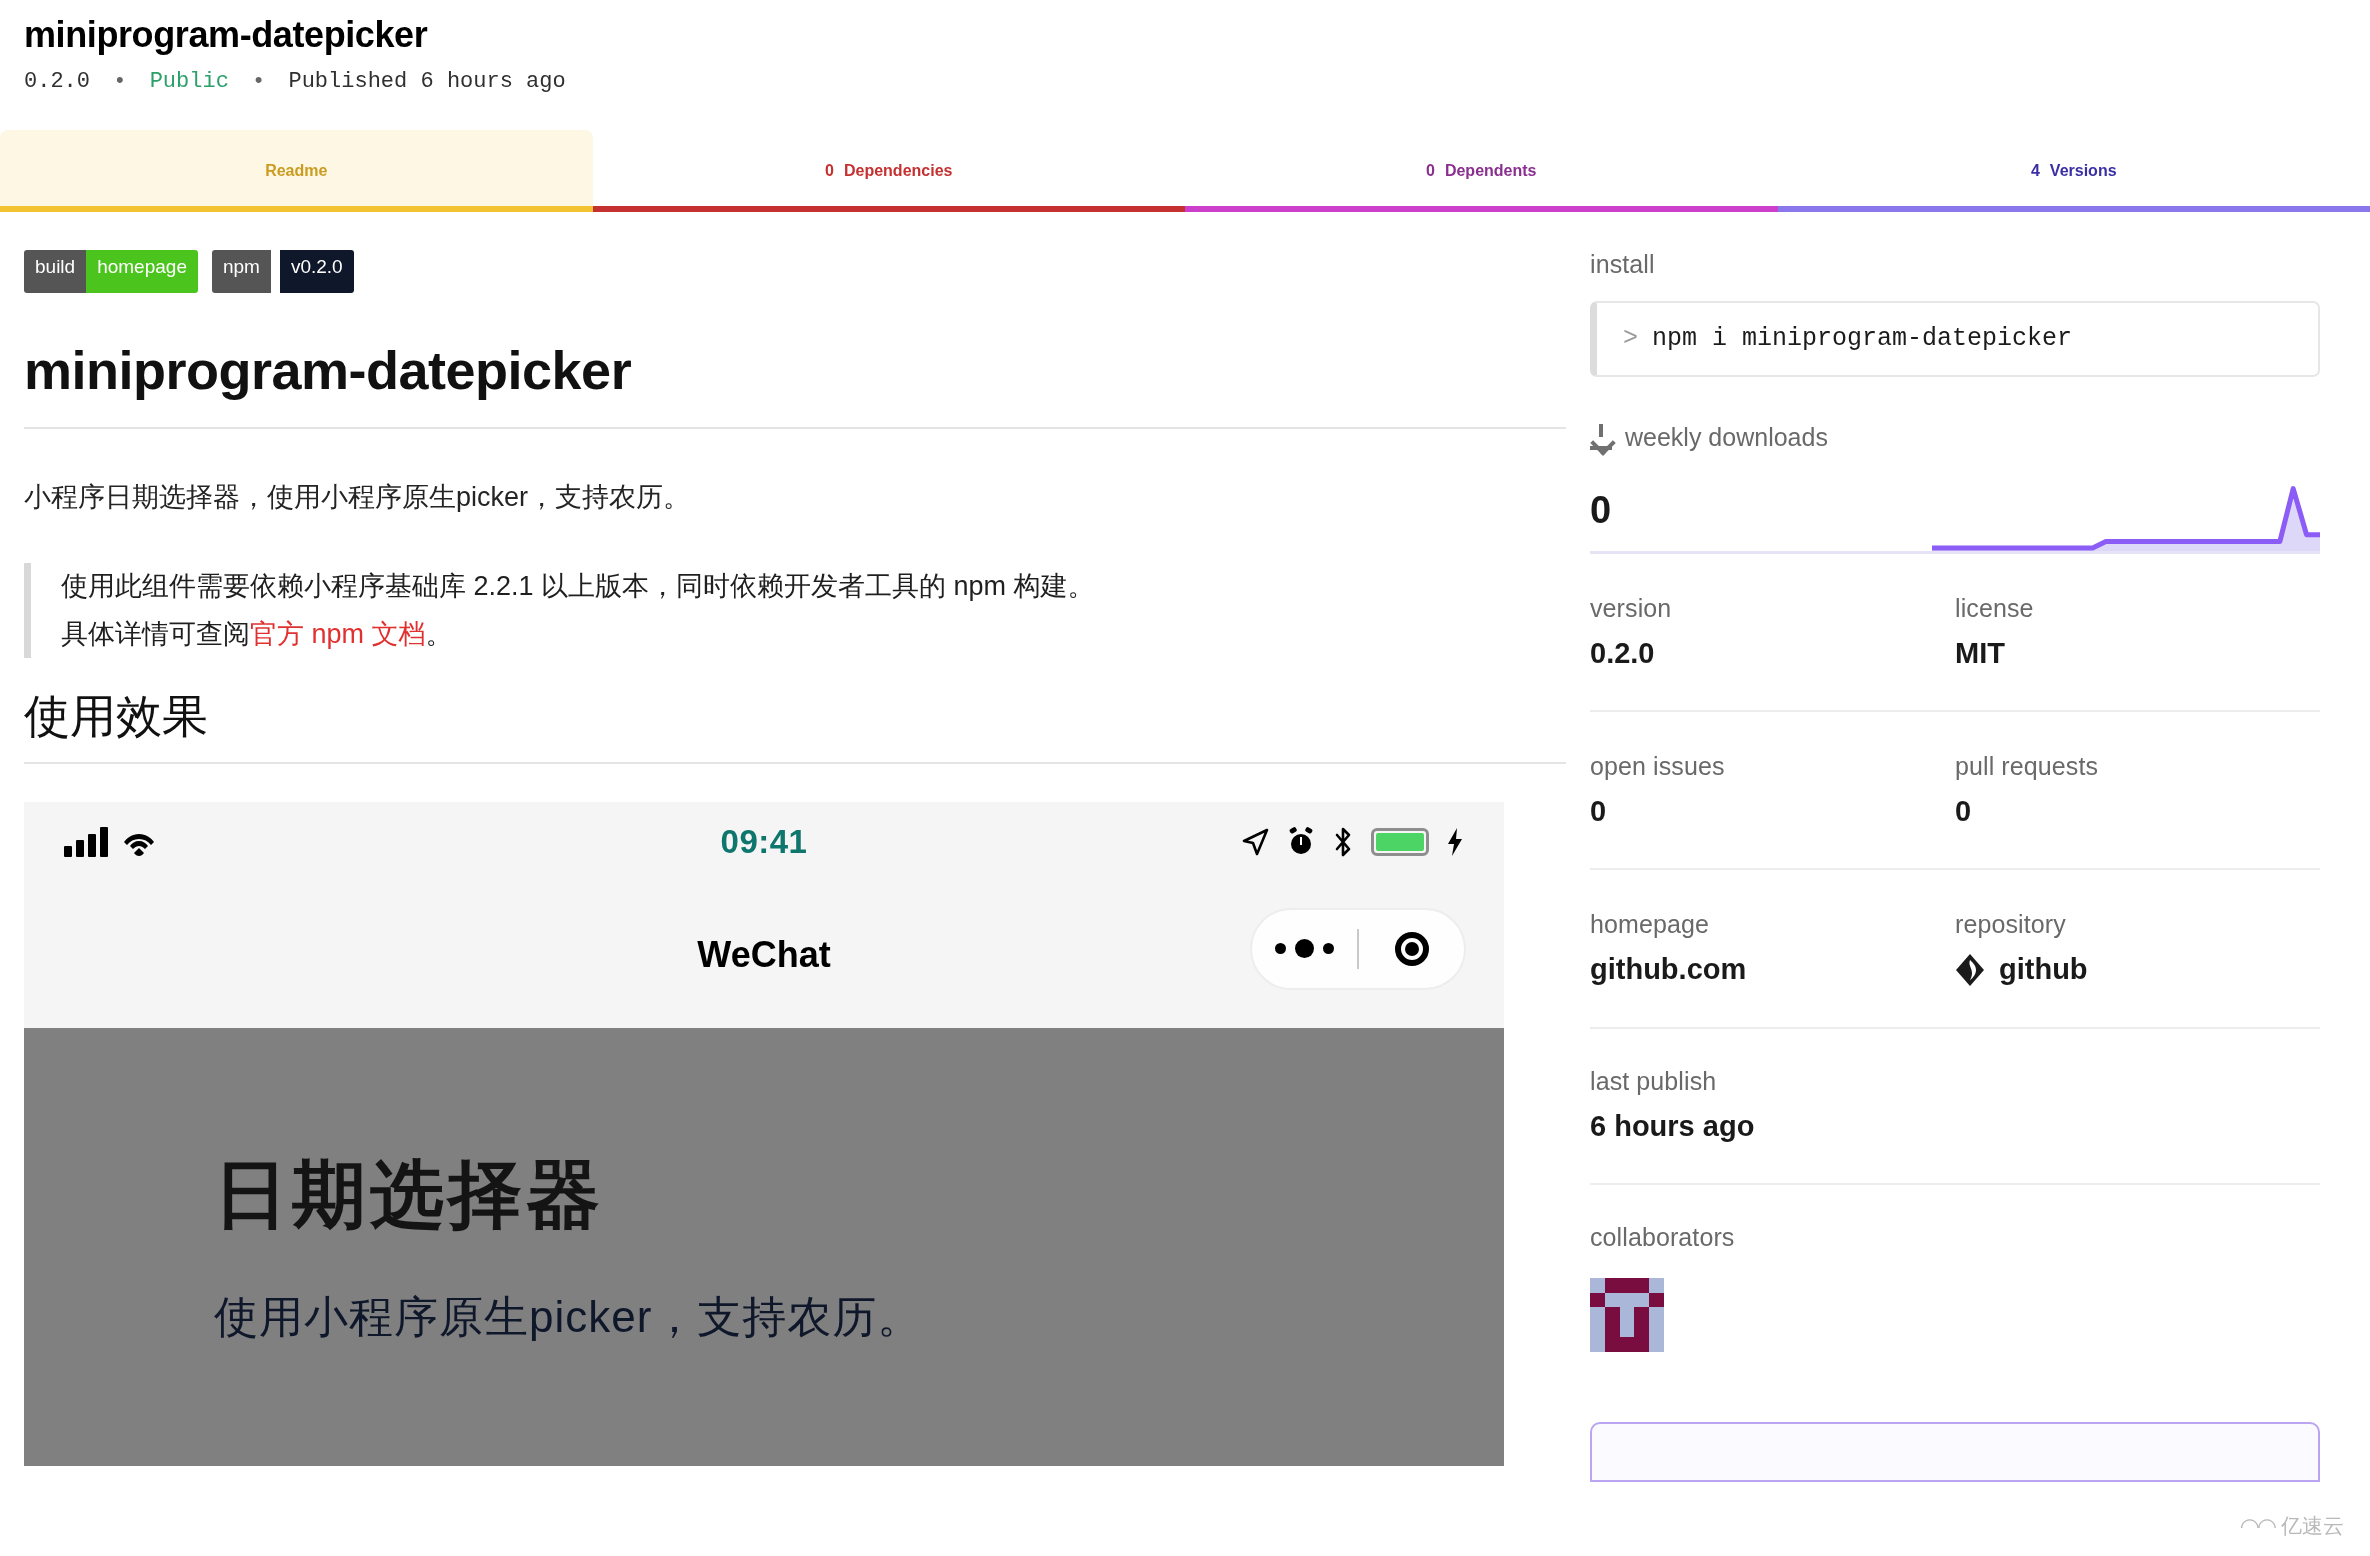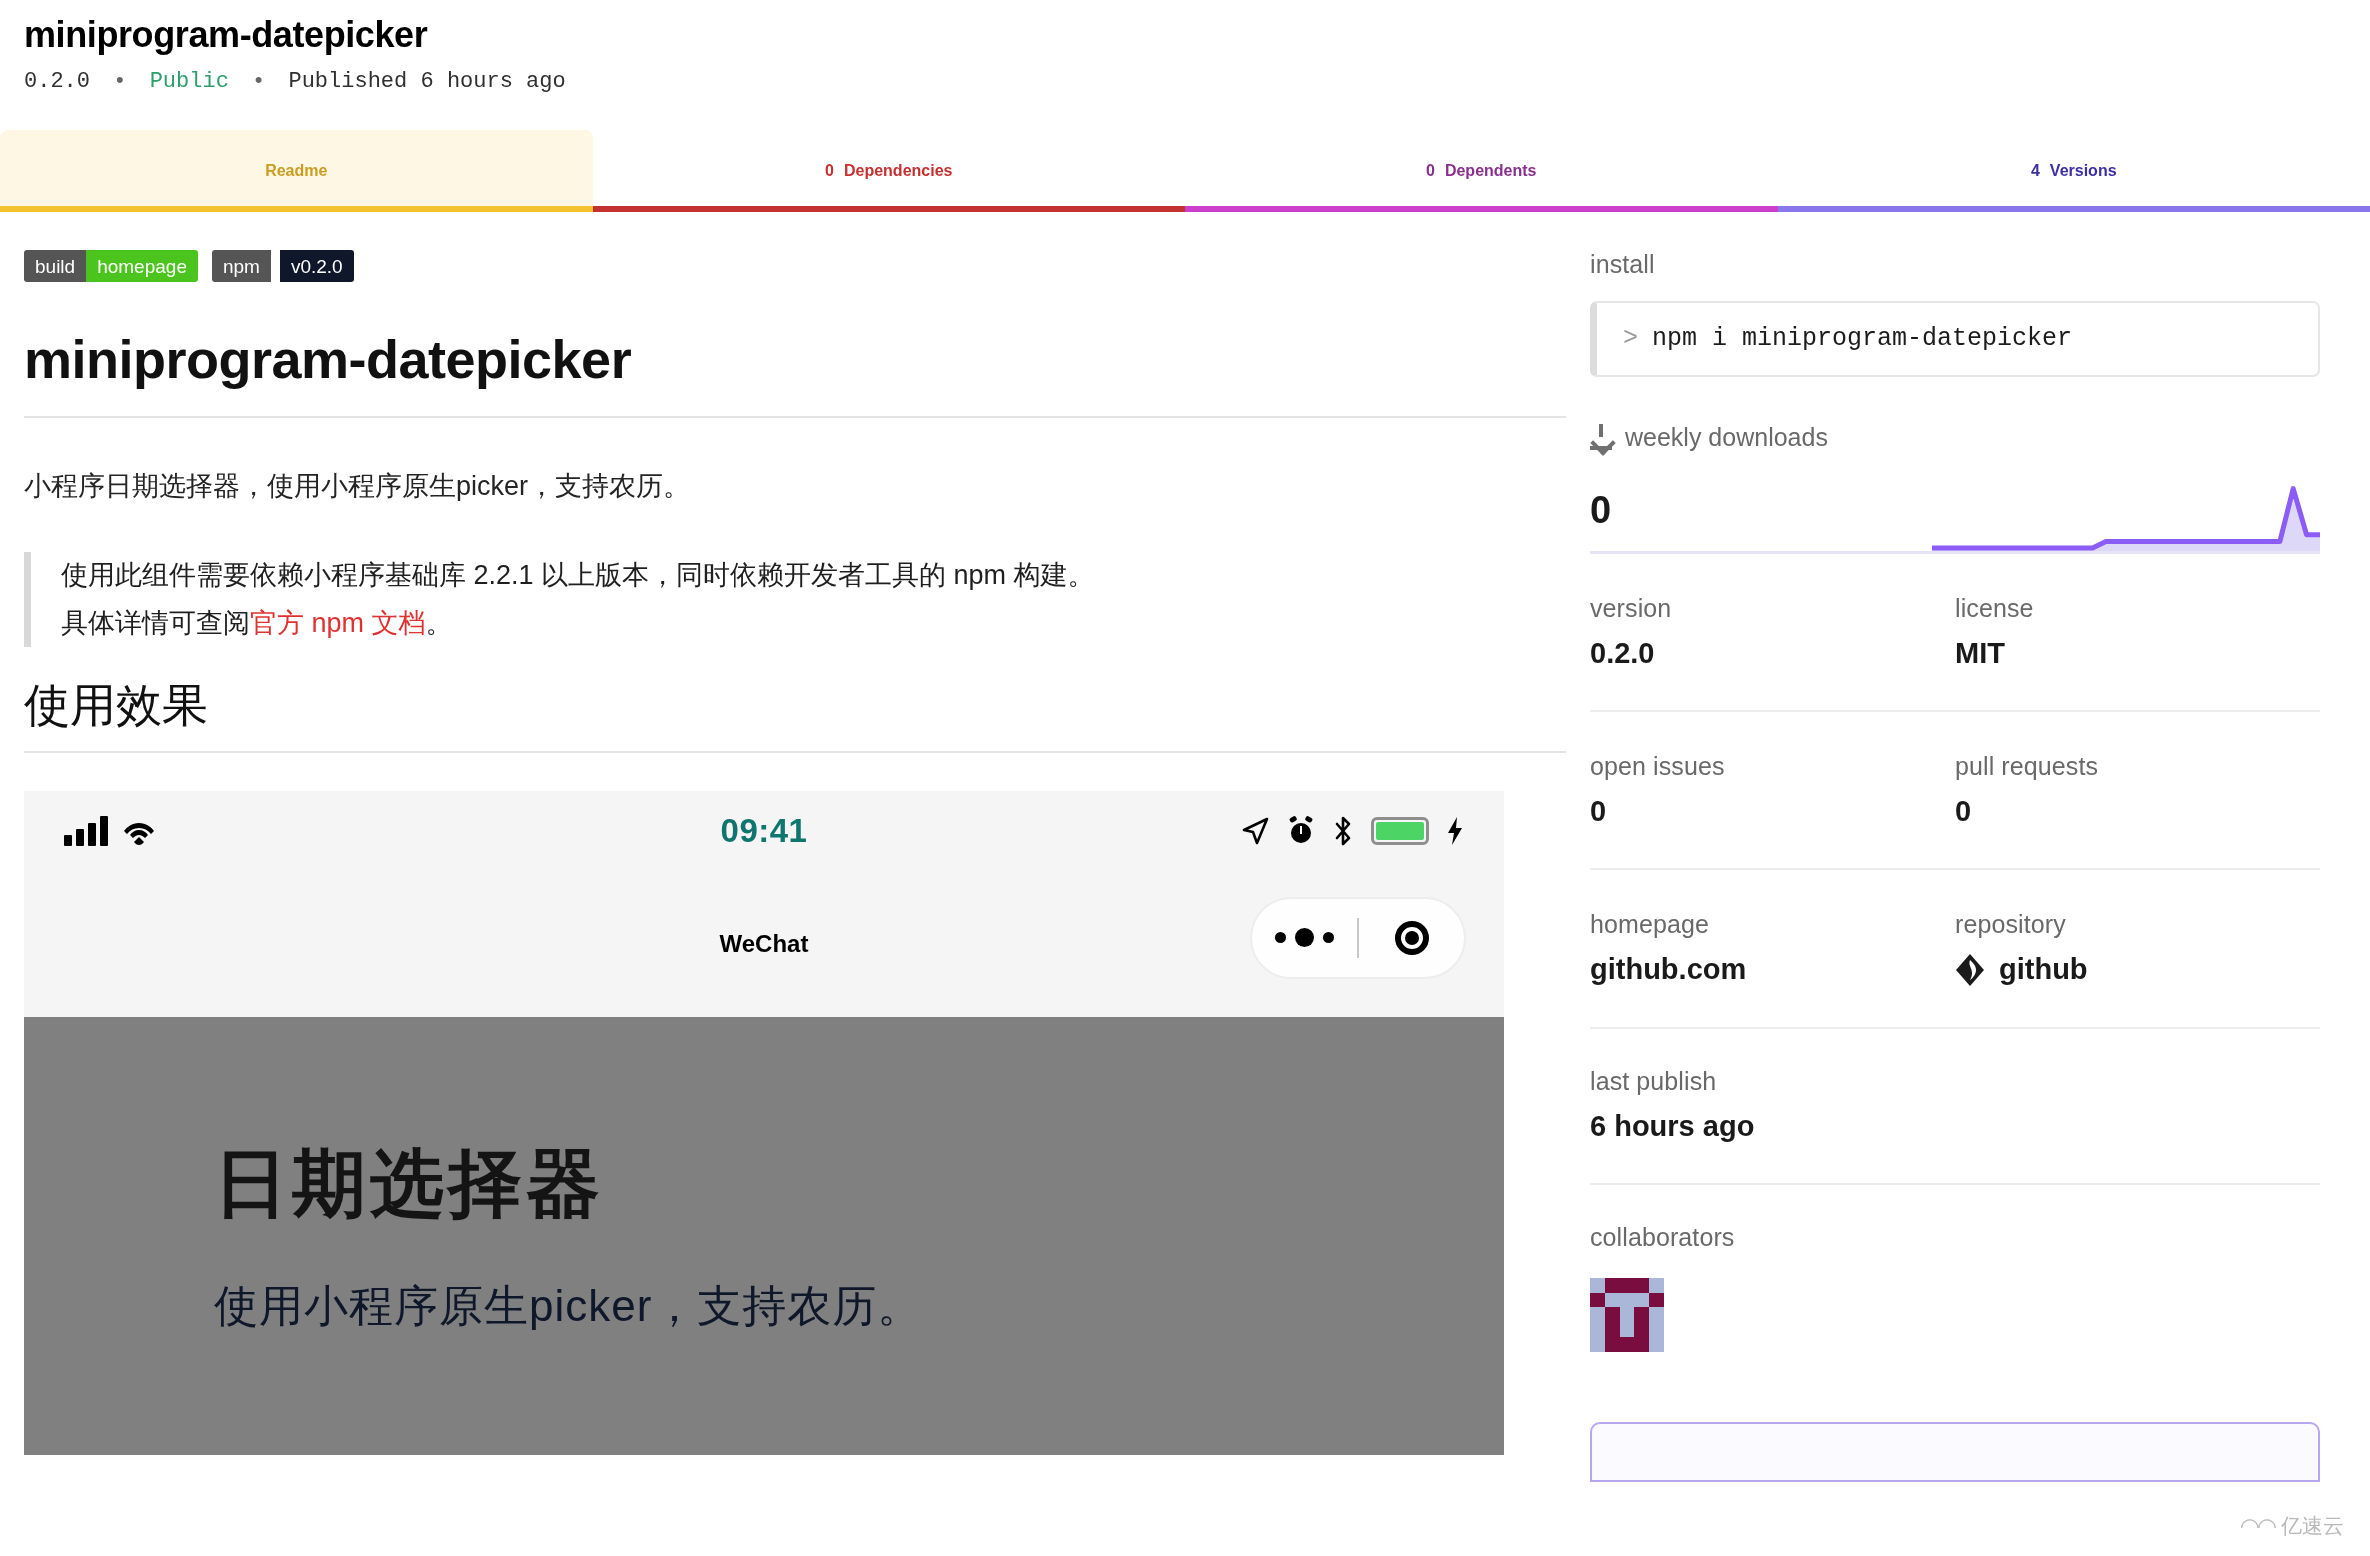--- a/index.html
+++ b/index.html
@@ -53,21 +53,21 @@
   .tab.t-vers   { color: #3b2fa5; }
   .tab.t-vers::after { background: #8b77ec; }
 
   
   .body-wrap { display: flex; padding: 0; }
   .readme-col { width: 1590px; padding: 38px 24px 0 24px; }
   .side-col   { width: 780px; padding: 38px 50px 0 0; }
 
   
   .badges { display: flex; gap: 14px; }
-  .badge { display: flex; height: 32px; border-radius: 3px; overflow: hidden;
+  .badge { display: flex; height: 43px; border-radius: 3px; overflow: hidden;
            font-size: 19px; line-height: 34px; }
   .badge .b-l { background: #555555; color: #fff; padding: 0 11px; }
   .badge .b-r { color: #fff; padding: 0 11px; }
   .badge .b-r.green  { background: #4bc51d; }
   .badge .b-r.orange { background: #0f172a; margin-left: 9px; }
 
   
   .rm-h1 {
     font-size: 54px; font-weight: 700; color: #111;
     margin-top: 46px; padding-bottom: 26px;
@@ -107,21 +107,21 @@
     margin-left: auto; display: flex; align-items: center; gap: 17px; z-index: 2;
   }
   .batt {
     width: 58px; height: 28px; border: 3px solid #8e8e8e; border-radius: 6px;
     padding: 2px; position: relative;
   }
   .batt span { display: block; width: 100%; height: 100%; background: #4cd464; border-radius: 2px; }
   .navbar { height: 146px; display: flex; align-items: center; position: relative; }
   .nav-title {
     position: absolute; left: 0; right: 0; text-align: center;
-    font-size: 24px; font-weight: 700; color: #000;
+    font-size: 36px; font-weight: 700; color: #000;
   }
   .capsule {
     position: absolute; right: 38px; top: 26px;
     width: 216px; height: 82px; background: #fefefe;
     border: 2px solid #ededed; border-radius: 42px;
     display: flex; align-items: center; z-index: 3;
   }
   .cap-dots { flex: 1; display: flex; align-items: center; justify-content: center; gap: 9px; }
   .cap-dots i { display: block; background: #000; border-radius: 50%; }
   .cap-dots i:nth-child(1){width:11px;height:11px}

